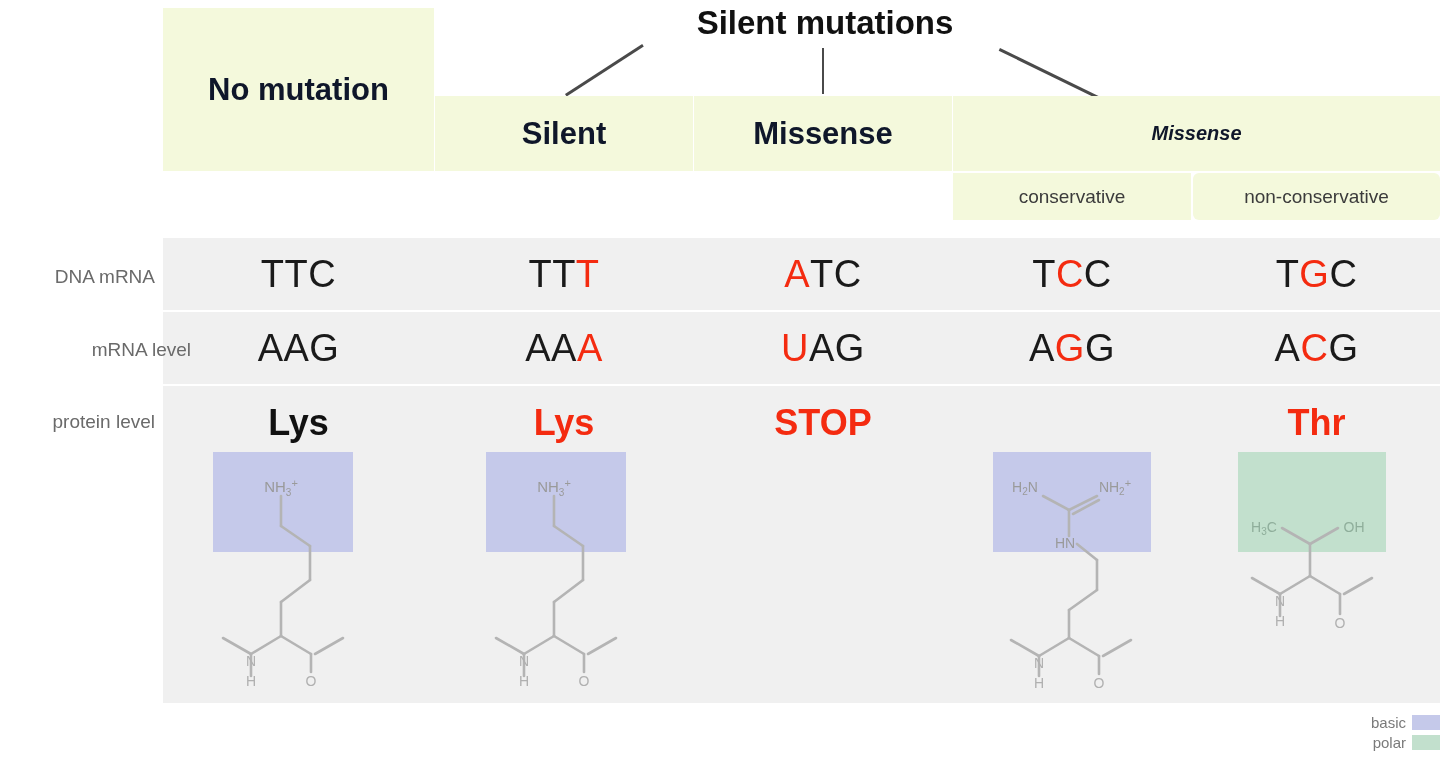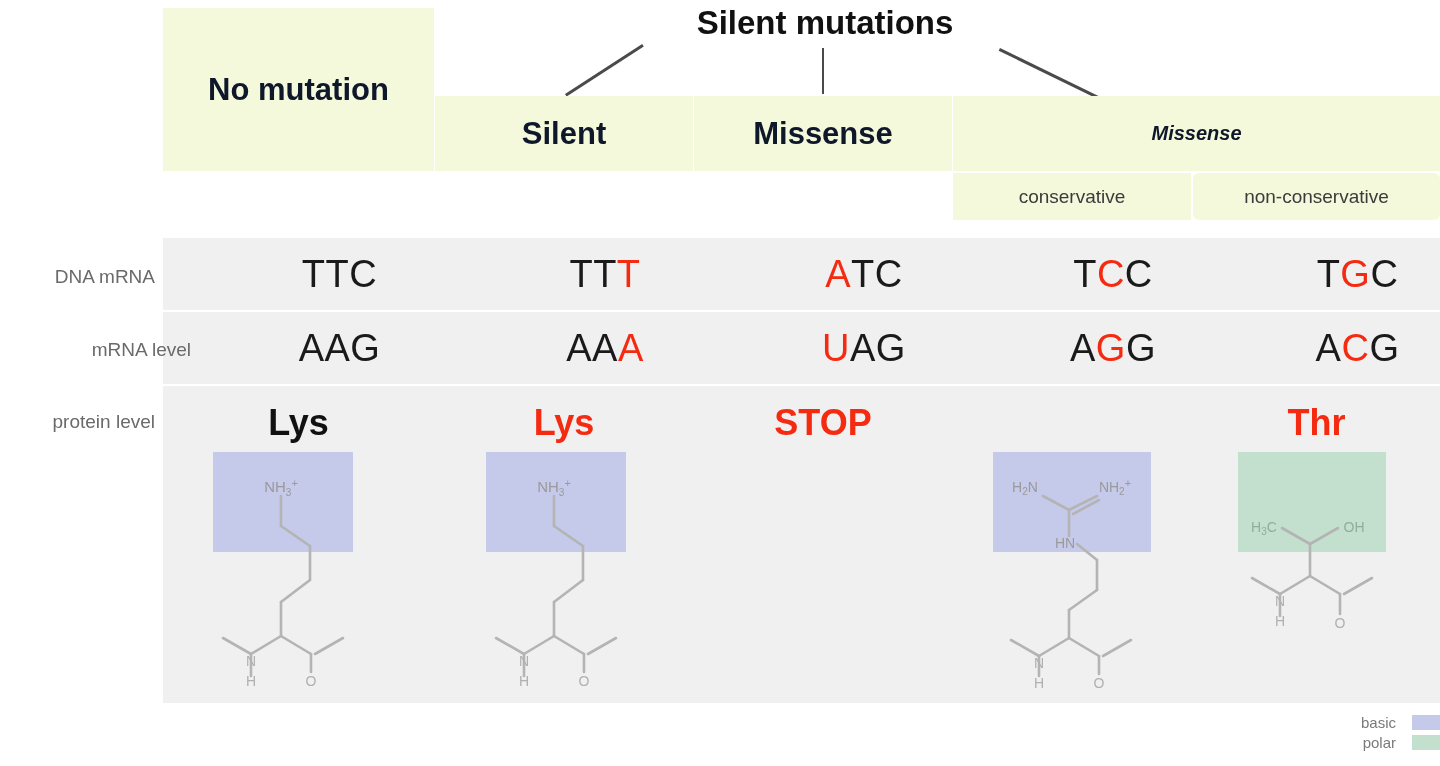--- a/index.html
+++ b/index.html
@@ -63,21 +63,20 @@
   #band-dna{top:238px;height:72px;}
   #band-mrna{top:312px;height:72px;}
   #band-protein{top:386px;height:317px;}
 
   
   .seq{
     position:absolute;height:72px;
     display:flex;align-items:center;justify-content:center;
     font-size:38px;color:#1a1a1a;letter-spacing:.5px;
     white-space:pre;
-    margin-left:41px;
   }
   .seq .mut{color:#f42b10;}
   .prot{
     position:absolute;top:392px;height:62px;
     display:flex;align-items:center;justify-content:center;
     font-size:36px;font-weight:bold;
   }
   .prot.normal{color:#111111;}
   .prot.changed{color:#f42b10;}
 
@@ -91,21 +90,21 @@
   .aa{position:absolute;top:450px;width:190px;height:240px;}
   #aa-lys1{left:205px;}
   #aa-lys2{left:478px;}
   #aa-arg{left:985px;}
   #aa-thr{left:1230px;}
   .aa svg{display:block;}
 
   
   #legend{position:absolute;left:1330px;top:712px;width:110px;height:48px;
           font-size:15px;color:#7a7a7a;}
-  .legend-row{display:flex;align-items:center;justify-content:flex-end;height:20px;gap:16px;}
+  .legend-row{display:flex;align-items:center;justify-content:flex-end;height:20px;gap:6px;}
   .legend-sw{width:28px;height:15px;display:inline-block;}
   .sw-basic{background:#c5c9ea;}
   .sw-polar{background:#c2e0cd;}
 </style>
 </head>
 <body>
 
 <div id="stage">
 
   <div id="point-title">Silent mutations</div>

